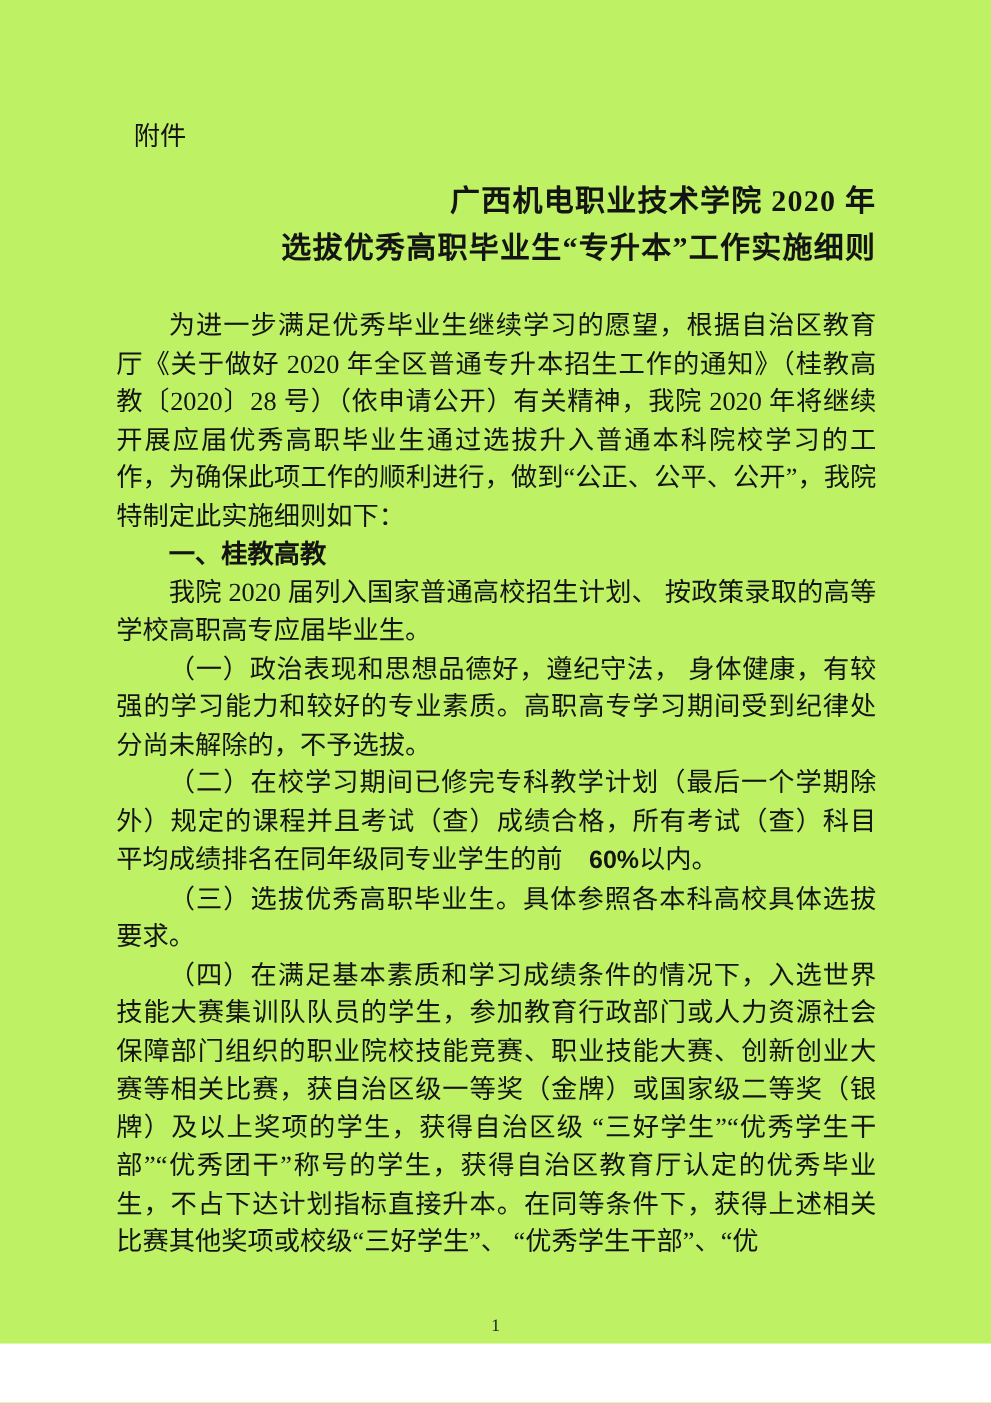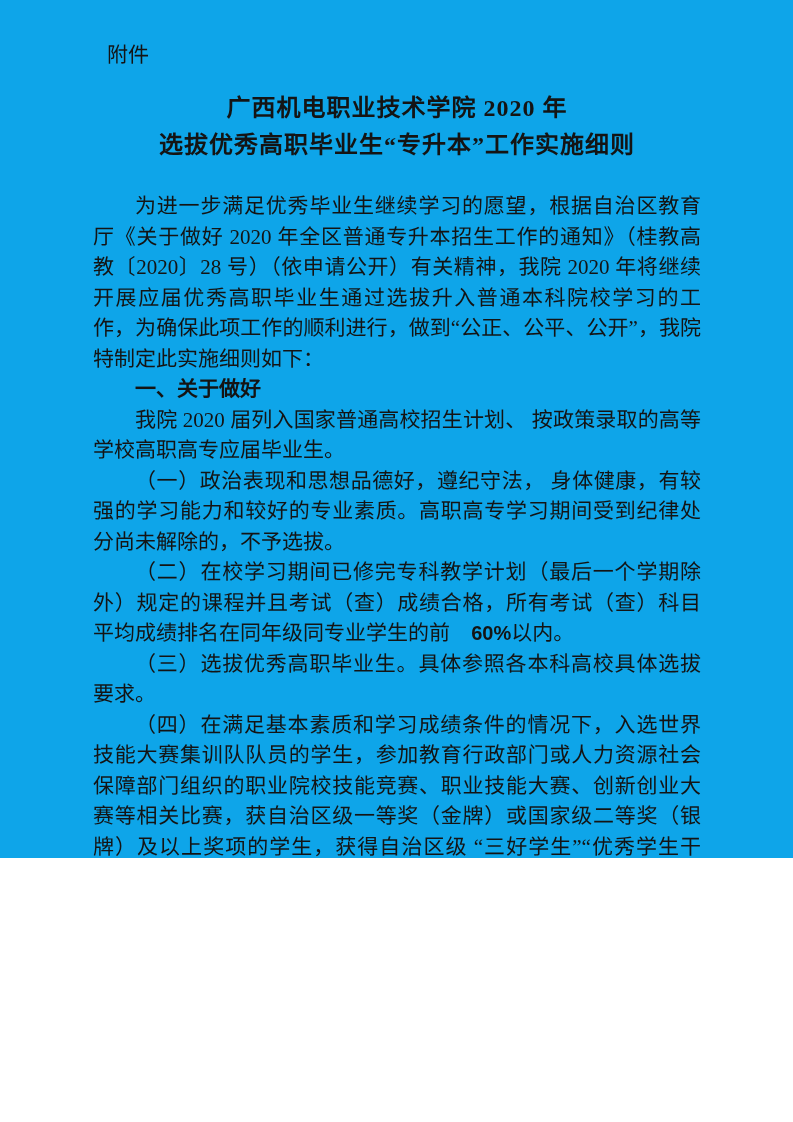--- a/index.html
+++ b/index.html
@@ -3,36 +3,36 @@
 <meta charset="utf-8">
 <style>
   html, body {
     margin: 0;
     padding: 0;
     background: #ffffff;
   }
   .page {
     position: relative;
     width: 793px;
-    height: 858px;
-    background: #0ea5e9;
+    height: 1075px;
+    background: #bef264;
     box-sizing: border-box;
-    padding: 43px 92px 0 93px;
+    padding: 97px 92px 0 93px;
     font-family: "Liberation Serif", "DejaVu Serif", serif;
     color: #141414;
     overflow: hidden;
   }
   .attachment {
     font-size: 21px;
     line-height: 24px;
     padding-left: 14px;
   }
   .title-block {
     margin-top: 23px;
-    text-align: center;
+    text-align: right;
     font-weight: bold;
     font-size: 24px;
     line-height: 37px;
     letter-spacing: 1px;
   }
   .body-text {
     margin-top: 27px;
     font-size: 21px;
     line-height: 30.5px;
     text-align: justify;
@@ -72,21 +72,21 @@
 
   <div class="title-block">
     <div>广西机电职业技术学院 2020 年</div>
     <div>选拔优秀高职毕业生“专升本”工作实施细则</div>
   </div>
 
   <div class="body-text">
 
     <p class="para">为进一步满足优秀毕业生继续学习的愿望，根据自治区教育厅《关于做好 2020 年全区普通专升本招生工作的通知》（桂教高教〔2020〕28 号）（依申请公开）有关精神，我院 2020 年将继续开展应届优秀高职毕业生通过选拔升入普通本科院校学习的工作，为确保此项工作的顺利进行，做到“公正、公平、公开”，我院特制定此实施细则如下：</p>
 
-    <p class="heading">一、关于做好</p>
+    <p class="heading">一、桂教高教</p>
 
     <p class="para">我院 2020 届列入国家普通高校招生计划、 按政策录取的高等学校高职高专应届毕业生。</p>
 
 
     <p class="para">（一）政治表现和思想品德好，遵纪守法， 身体健康，有较强的学习能力和较好的专业素质。高职高专学习期间受到纪律处分尚未解除的，不予选拔。</p>
 
     <p class="para"><span>（二）在校学习期间已修完专科教学计划（最后一个学期除外）规定的课程并且考试（查）成绩合格，所有考试（查）科目平均成绩排名在同年级同专业学生的前 </span><span class="hl-bold-sans">60%</span><span>以内。</span></p>
 
     <p class="para">（三）选拔优秀高职毕业生。具体参照各本科高校具体选拔要求。</p>
 

